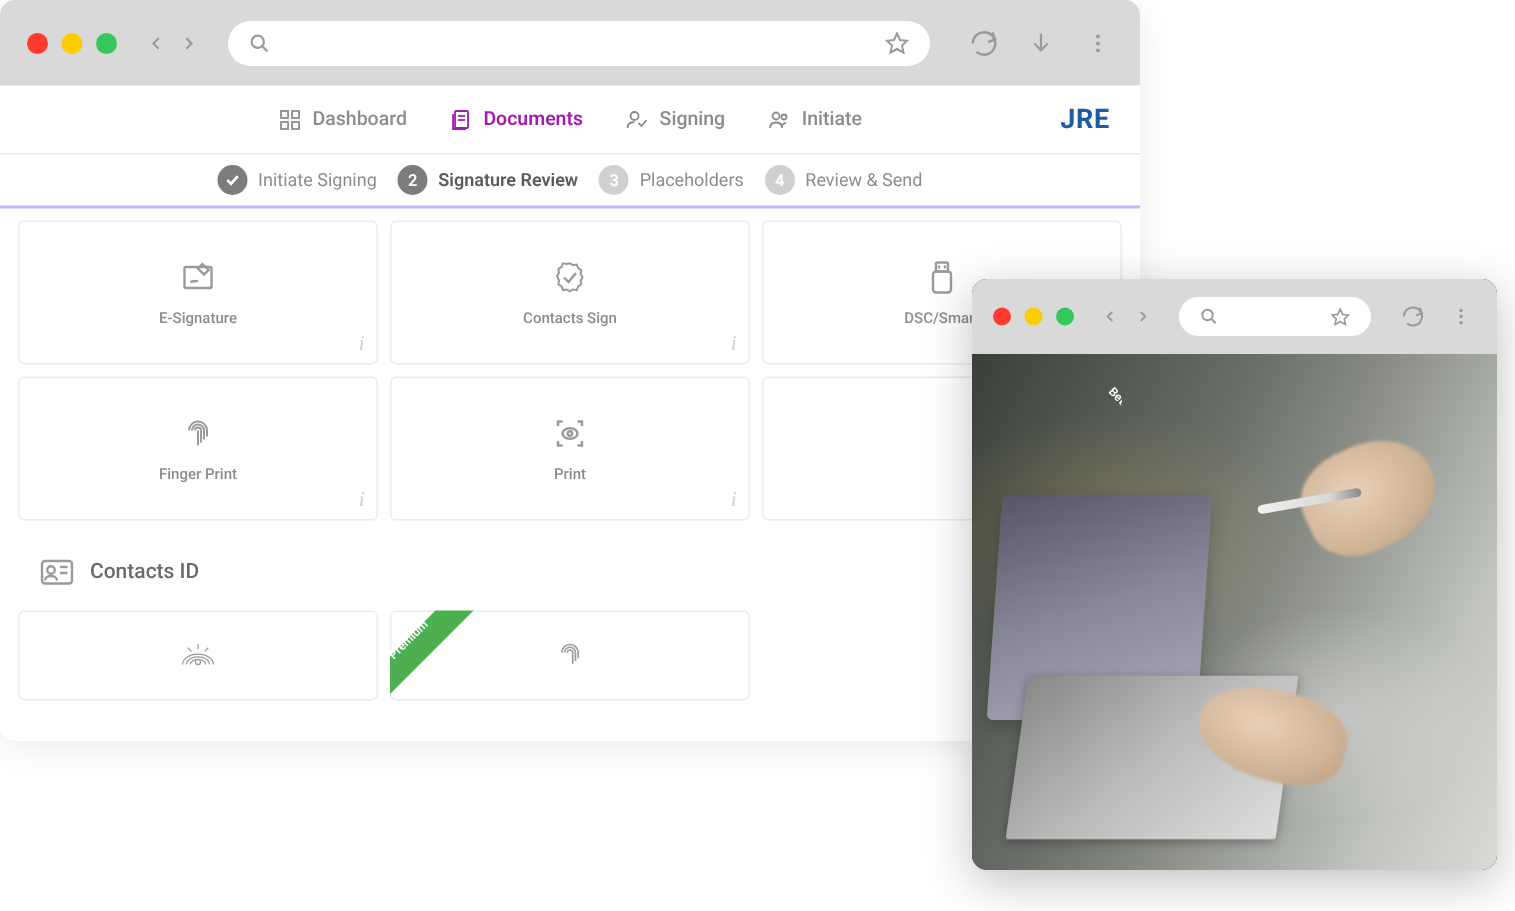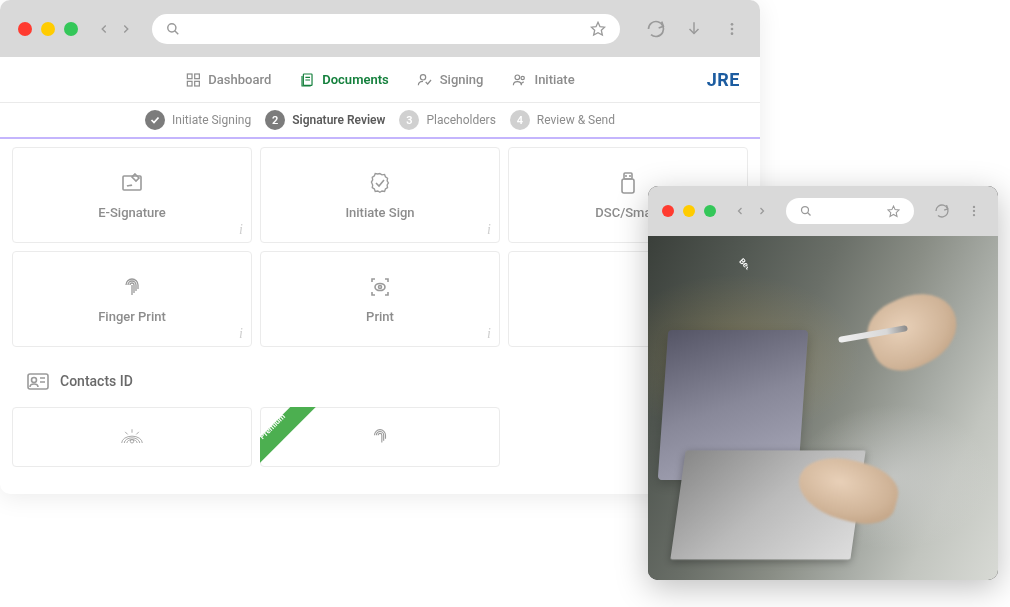--- a/index.html
+++ b/index.html
@@ -20,37 +20,37 @@
 .search-bar { flex: 1; height: 30px; background: #fff; border-radius: 15px; display: flex; align-items: center; padding: 0 14px; color: #9a9a9a; margin-left: 8px; }
 .search-bar .star { margin-left: auto; }
 .chrome-actions { display: flex; gap: 18px; margin-left: 16px; color: #9a9a9a; align-items: center; }
 .chrome-action { width: 20px; height: 20px; display: flex; align-items: center; justify-content: center; }
 
 
 .app-header { height: 46px; display: flex; align-items: center; padding: 0 20px; border-bottom: 1px solid #eaeaea; justify-content: flex-end; }
 .logo { color: #1c5ca0; font-weight: 700; font-size: 18px; letter-spacing: 0.5px; }
 .main-nav { display: flex; gap: 28px; margin-left: auto; margin-right: auto; position: absolute; left: 50%; transform: translateX(-50%); }
 .nav-item { display: flex; align-items: center; gap: 7px; color: #8c8c8c; font-size: 13px; font-weight: 500; cursor: pointer; }
-.nav-item.active { color: #15803d; font-weight: 600; }
+.nav-item.active { color: #a21caf; font-weight: 600; }
 .nav-icon { width: 16px; height: 16px; display: flex; align-items: center; justify-content: center; }
 
 
 .stepper { height: 36px; border-bottom: 2px solid #c4b5fd; display: flex; align-items: center; justify-content: center; gap: 14px; font-size: 12px; color: #8c8c8c; }
 .step { display: flex; align-items: center; gap: 7px; }
 .step-badge { width: 20px; height: 20px; border-radius: 50%; background: #d0d0d0; color: #fff; display: flex; align-items: center; justify-content: center; font-size: 11px; font-weight: 600; }
 .step-badge.done { background: #7c7c7c; }
 .step-badge.active { background: #7c7c7c; }
 .step.active .step-label { color: #5a5a5a; font-weight: 600; }
 
 
 .card-area { padding: 8px; }
 .card-row { display: flex; gap: 8px; padding: 0 4px; }
 .card { flex: 1; height: 96px; border: 1px solid #ebebeb; border-radius: 4px; background: #fff; position: relative; display: flex; flex-direction: column; align-items: center; justify-content: center; gap: 10px; cursor: pointer; }
 .card-icon { width: 24px; height: 24px; color: #9a9a9a; display: flex; align-items: center; justify-content: center; }
-.card-label { font-size: 13px; color: #8c8c8c; font-weight: 500; }
+.card-label { font-size: 10px; color: #8c8c8c; font-weight: 500; }
 .card-info { position: absolute; bottom: 4px; right: 8px; color: #cfcfcf; font-style: italic; font-family: Georgia, serif; font-size: 14px; }
 .ribbon-beta { position: absolute; top: -1px; right: -1px; width: 44px; height: 44px; overflow: hidden; }
 .ribbon-beta::before { content: ""; position: absolute; top: 8px; right: -12px; width: 60px; height: 16px; background: #4caf50; transform: rotate(45deg); }
 .ribbon-beta-text { position: absolute; top: 10px; right: -6px; font-size: 8px; color: #fff; transform: rotate(45deg); font-weight: 600; z-index: 2; }
 .ribbon-premium { position: absolute; top: -1px; left: -1px; width: 60px; height: 60px; overflow: hidden; }
 .ribbon-premium::before { content: ""; position: absolute; top: 12px; left: -18px; width: 80px; height: 18px; background: #4caf50; transform: rotate(-45deg); }
 .ribbon-premium-text { position: absolute; top: 15px; left: -4px; font-size: 8px; color: #fff; transform: rotate(-45deg); font-weight: 600; z-index: 2; }
 
 
 .section-header { display: flex; align-items: center; gap: 10px; padding: 22px 18px 14px; font-size: 14px; color: #6a6a6a; font-weight: 500; }
@@ -216,21 +216,21 @@
         <div class="card-label">E-Signature</div>
         <div class="card-info">i</div>
       </div>
       <div class="card">
         <div class="card-icon">
           <svg width="24" height="24" viewBox="0 0 24 24" fill="none" stroke="currentColor" stroke-width="1.6">
               <path d="M12 2 l2.5 1.5 3-0.5 1 2.8 2.5 1.7 -0.5 3 1.5 2.5 -1.5 2.5 0.5 3 -2.5 1.7 -1 2.8 -3-0.5 L12 24 l-2.5-1.5 -3 0.5 -1-2.8 -2.5-1.7 0.5-3 L2 12 l1.5-2.5 -0.5-3 2.5-1.7 1-2.8 3 0.5 z" transform="scale(0.85) translate(2 1)"></path>
               <polyline points="8 12 11 15 16 9"></polyline>
             </svg>
         </div>
-        <div class="card-label">Initiate Sign</div>
+        <div class="card-label">Contacts Sign</div>
         <div class="card-info">i</div>
       </div>
       <div class="card">
         <div class="card-icon">
           <svg width="24" height="24" viewBox="0 0 24 24" fill="none" stroke="currentColor" stroke-width="1.6">
               <rect x="8" y="2" width="8" height="6" rx="1"></rect>
               <rect x="6" y="8" width="12" height="14" rx="2"></rect>
               <line x1="10" y1="4" x2="10" y2="6"></line>
               <line x1="14" y1="4" x2="14" y2="6"></line>
             </svg>

